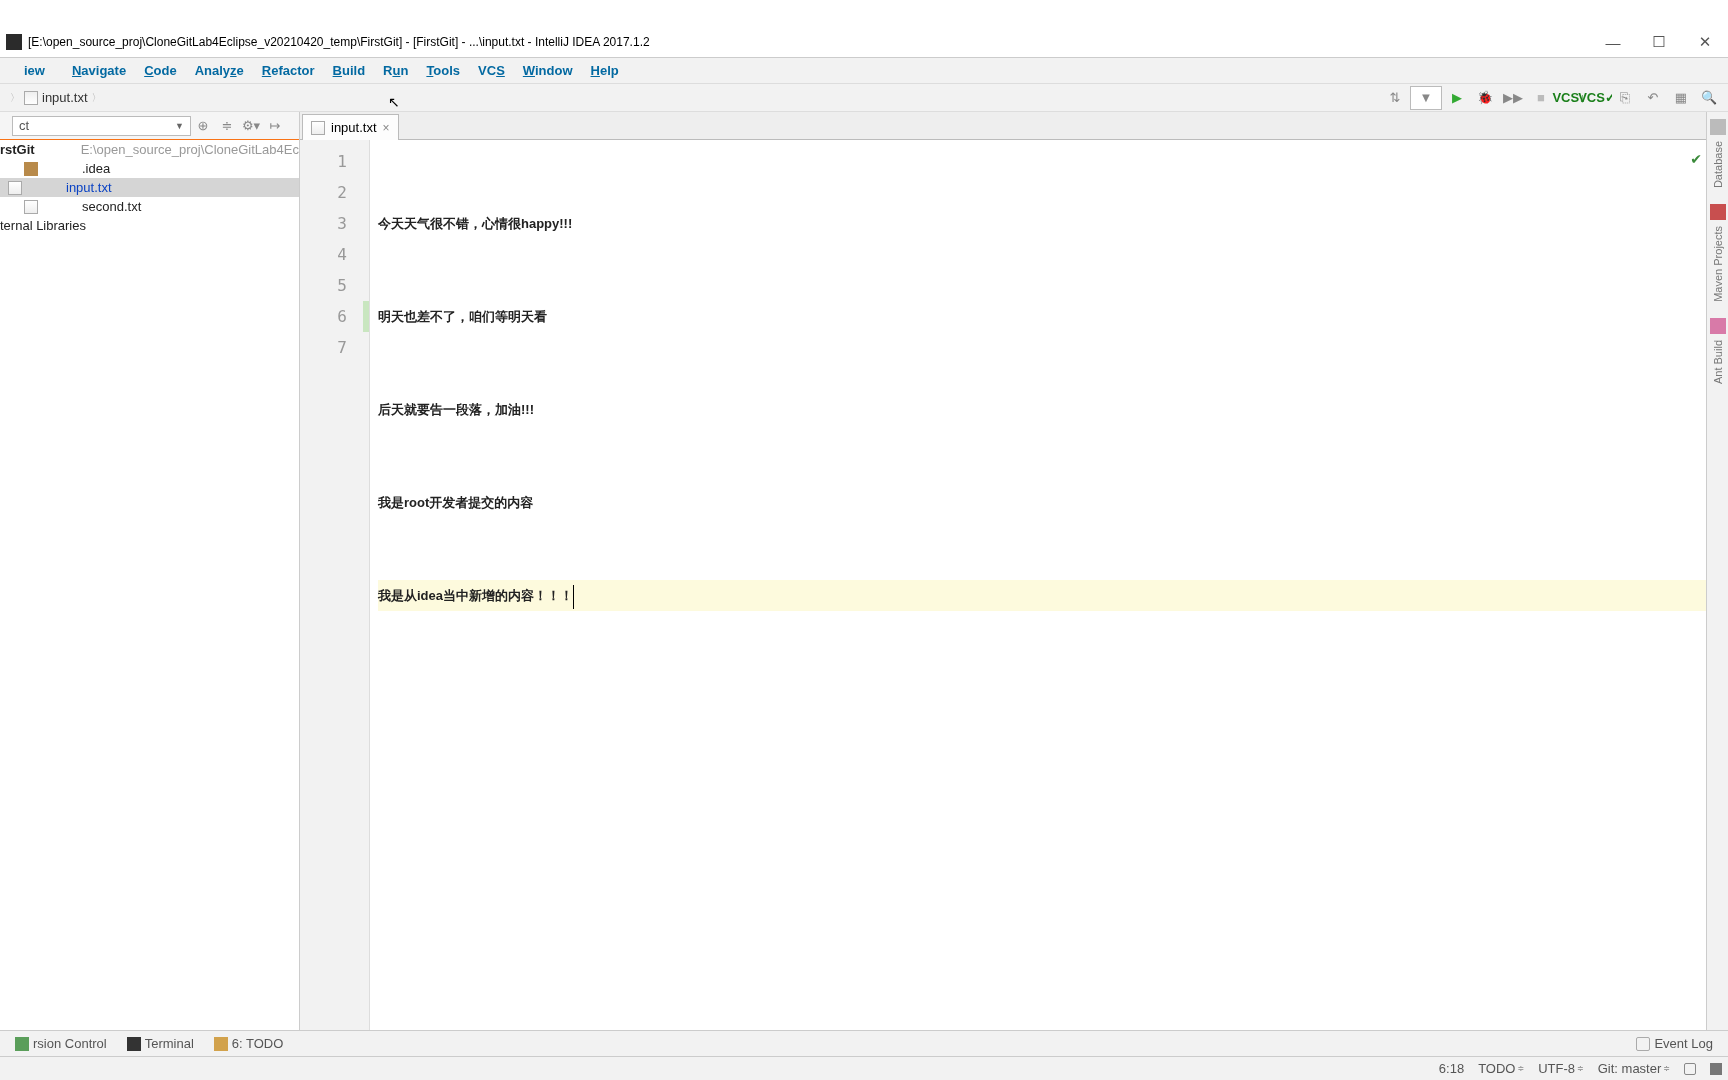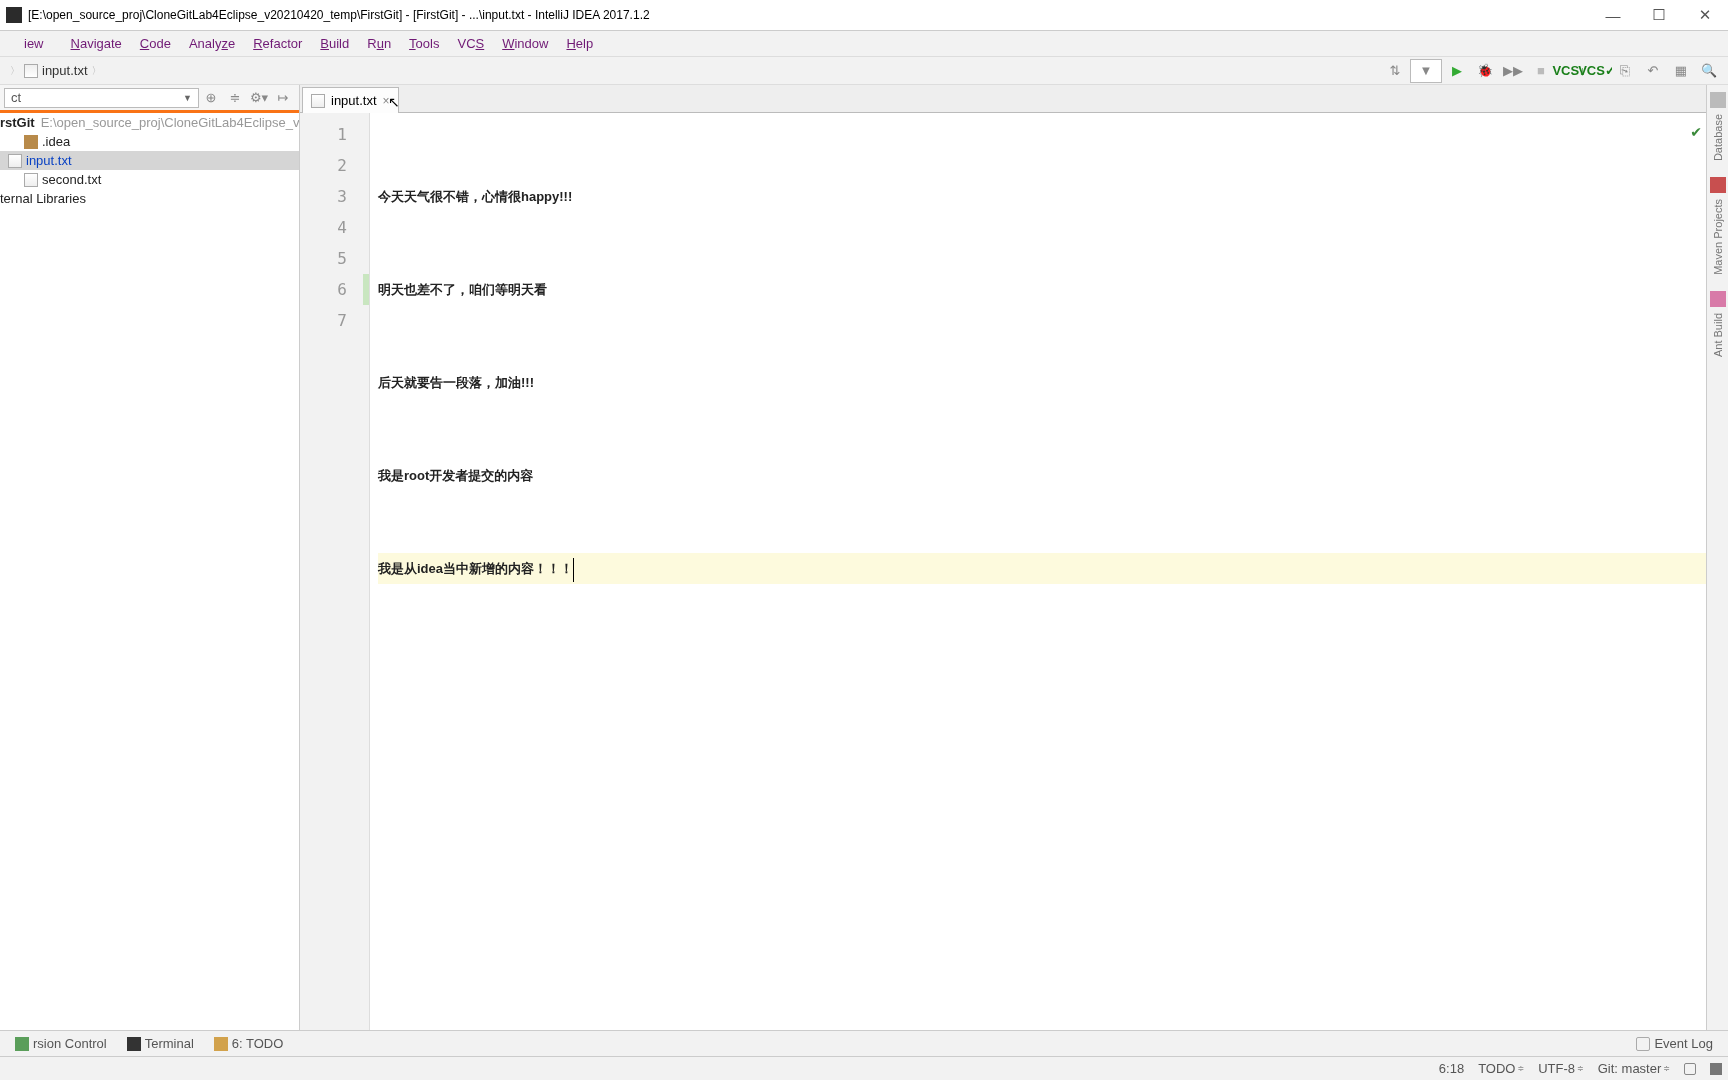--- a/index.html
+++ b/index.html
@@ -1,53 +1,53 @@
 <!DOCTYPE html>
 <html><head>
 <meta charset="utf-8">
 <style>
 * { margin:0; padding:0; box-sizing:border-box; font-family:"Segoe UI",Tahoma,sans-serif; font-size:13px; }
 body { width:1728px; height:1080px; background:#fff; overflow:hidden; display:flex; flex-direction:column; }
 
 
-.titlebar { height:31px; background:#fff; border-bottom:1px solid #ccc; display:flex; align-items:center; padding:0 0 0 6px; justify-content:space-between; }
+.titlebar { height:31px; background:#fff; border-bottom:1px solid #ccc; display:flex; align-items:center; padding:0 0 0 6px; justify-content:space-between;margin-top:27px; }
 .titlebar .icon { width:16px; height:16px; background:#2b2b2b; margin-right:6px; display:inline-block; }
 .titlebar .title { color:#000; font-size:12px; flex:1; }
 .titlebar .winctrl { display:flex; }
 .titlebar .winctrl div { width:46px; height:31px; display:flex; align-items:center; justify-content:center; color:#555; font-size:15px; }
 
 
 .menubar { height:26px; background:#f2f2f2; display:flex; align-items:center; padding:0 6px; border-bottom:1px solid #ddd; }
-.menubar span { padding:3px 9px; color:#701a75; }
+.menubar span { padding:3px 9px; color:#0369a1;font-weight:bold; }
 .menubar span u { text-decoration:underline; }
 
 
 .navrow { height:28px; background:#f2f2f2; display:flex; align-items:center; padding:0 6px; border-bottom:1px solid #ddd; justify-content:space-between; }
 .navrow .crumbs { display:flex; align-items:center; }
 .navrow .crumbs .sep { color:#aaa; margin:0 4px; font-size:10px; }
 .navrow .crumbs .item { display:flex; align-items:center; color:#333; }
 .navrow .crumbs .fileico { width:14px; height:14px; background:linear-gradient(#eee,#fff); border:1px solid #aaa; margin-right:4px; }
 .navrow .tools { display:flex; align-items:center; gap:2px; }
 .navrow .tools .tbtn { width:26px; height:24px; display:flex; align-items:center; justify-content:center; color:#888; border:1px solid transparent; background:#f2f2f2;}
 .navrow .tools .tbtn.dd { width:32px; border:1px solid #bbb; background:#fff; }
 .navrow .tools .vcs { color:#1a7f1a; font-size:9px; font-weight:bold; text-align:center; line-height:1; }
 .navrow .tools .run { color:#3a3; } .navrow .tools .dbg { color:#888; }
 .navrow .tools .stop { color:#bbb; }
 
 
 .main { flex:1; display:flex; min-height:0; } 
 
 
 .projpanel { width:300px; background:#fff; border-right:1px solid #ccc; display:flex; flex-direction:column; }
-.projpanel .phead { height:28px; background:#f5f5f5; border-bottom:3px solid #f97316; display:flex; align-items:center; padding:0 4px; }
+.projpanel .phead { height:28px; background:#f5f5f5; border-bottom:1px solid #f97316; display:flex; align-items:center; padding:0 12px; }
 .projpanel .phead .combo { flex:1; border:1px solid #bbb; background:#fff; height:20px; display:flex; align-items:center; padding:0 6px; justify-content:space-between; color:#555;}
 .projpanel .phead .combo .arr { font-size:9px; color:#666; }
 .projpanel .phead .pbtn { width:24px; height:22px; display:flex; align-items:center; justify-content:center; color:#888; }
 .projpanel .tree { flex:1; overflow:hidden; }
-.projpanel .tree .row { height:19px; display:flex; align-items:center; padding-left:0px; }
+.projpanel .tree .row { height:19px; display:flex; align-items:center; padding-left:0px;gap:40px; }
 .projpanel .tree .row.sel { background:#d5d5d5; }
 .projpanel .tree .row .name { color:#222; }
 .projpanel .tree .row .name.link { color:#0a42c4; }
 .projpanel .tree .row .path { color:#999; margin-left:6px; }
 .projpanel .tree .row .fico { width:14px; height:14px; margin-right:4px; }
 .projpanel .tree .row .fico.fold { background:#b88a4a; }
 .projpanel .tree .row .fico.txt { background:linear-gradient(#fff,#eee); border:1px solid #aaa; }
 
 
 .editwrap { flex:1; display:flex; min-width:0; }

